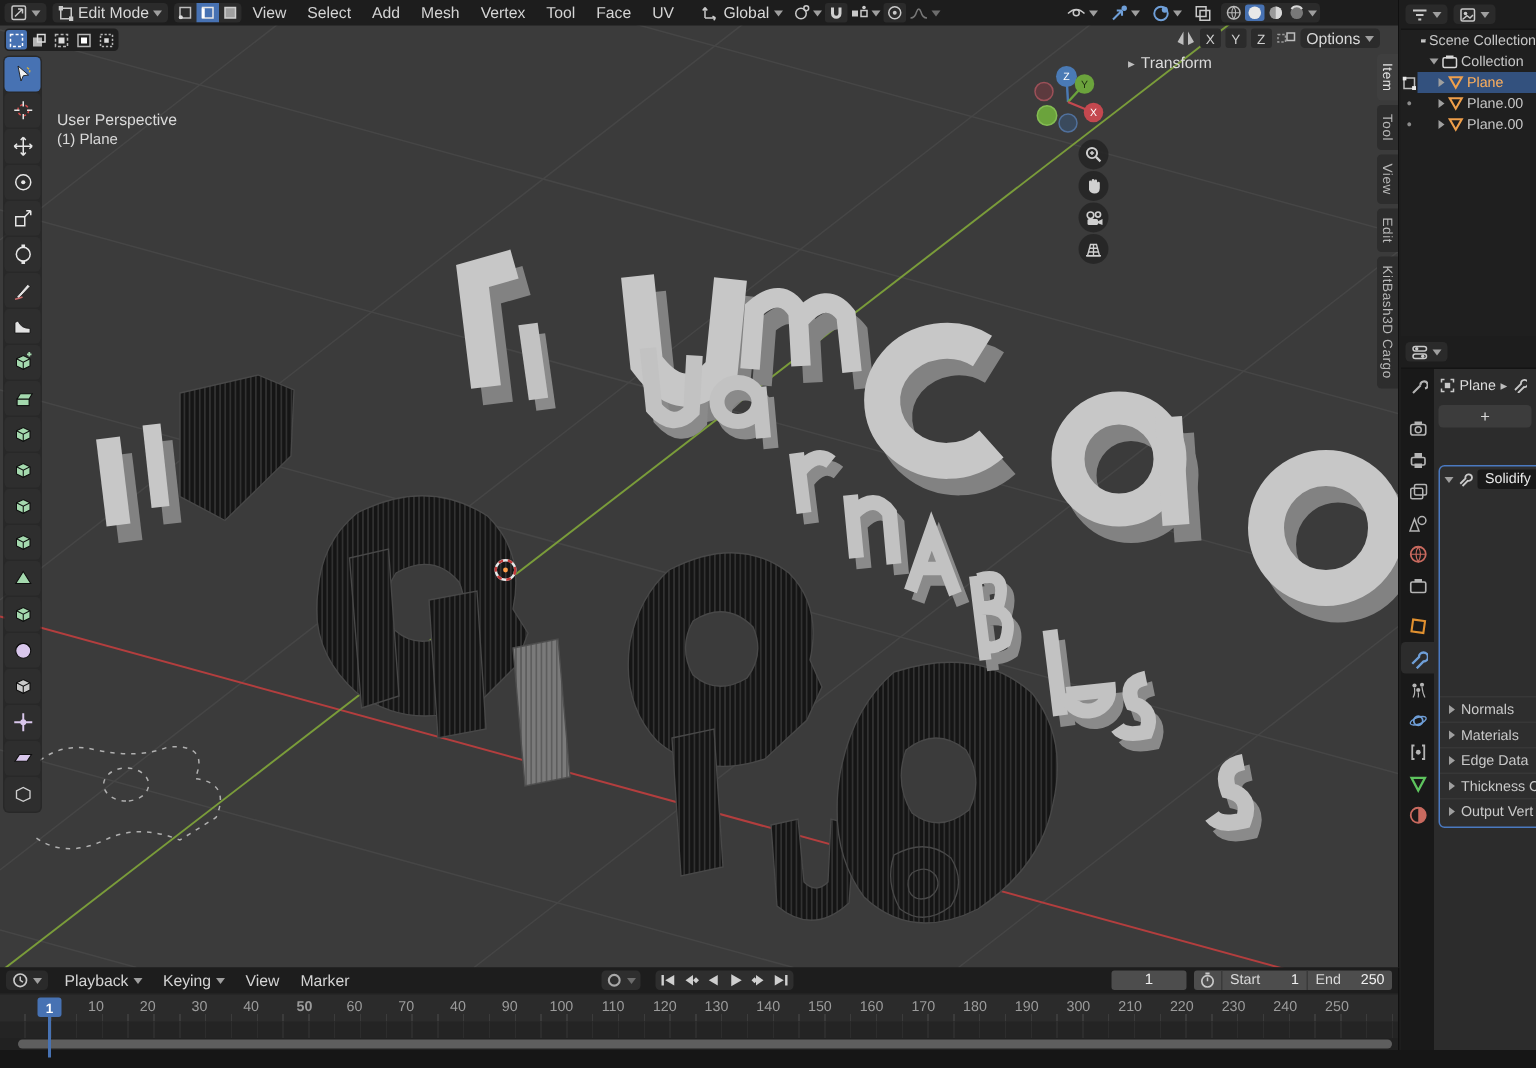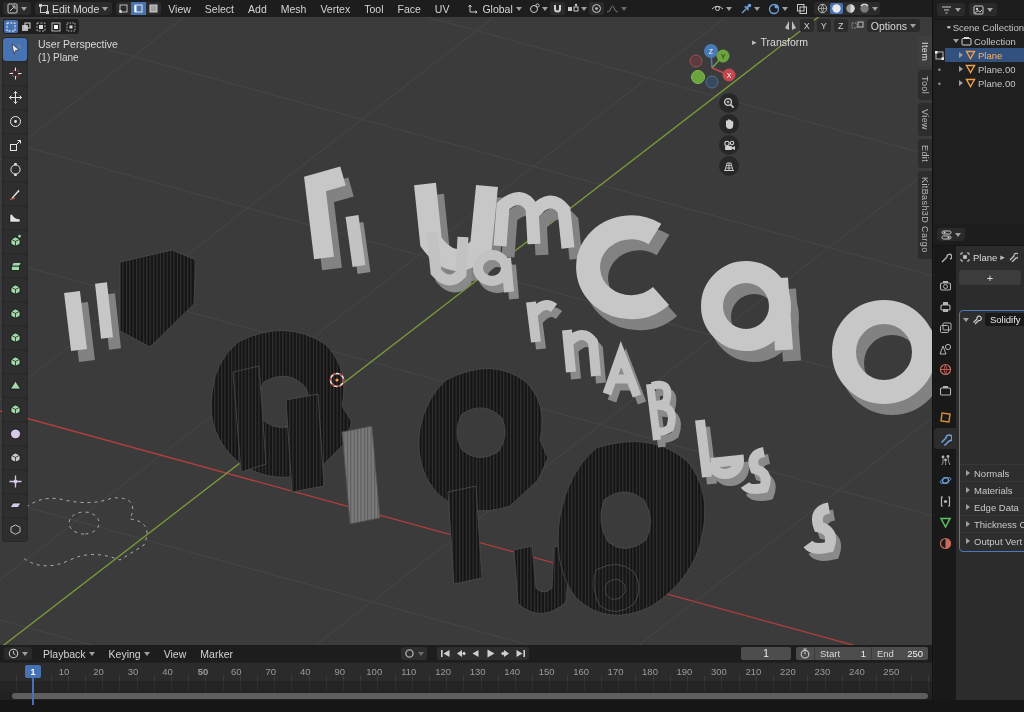--- a/index.html
+++ b/index.html
@@ -29,21 +29,21 @@
   .ts-right{position:absolute;right:12px;top:19px;display:flex;align-items:center;gap:3px;z-index:25;}
   .xyzbtn{width:14px;height:13px;background:#2b2b2b;border-radius:2px;color:#cfcfcf;font-size:9px;display:flex;align-items:center;justify-content:center;}
 
   
   #vp-toolbar{position:absolute;left:2px;top:37px;width:26px;display:flex;flex-direction:column;gap:1px;background:rgba(25,25,25,.55);padding:1px;border-radius:4px;z-index:25;}
   .tool-btn{width:24px;height:23px;background:#2e2e2e;border-radius:3px;display:flex;align-items:center;justify-content:center;}
   .tool-btn.active{background:#4772b3;}
 
   
   .vp-info{position:absolute;left:38px;top:38px;z-index:20;line-height:13px;color:#d9d9d9;}
-  .vp-info .t1{font-size:10.5px;}
+  .vp-info .t1{font-size:10.5px;margin-top:36px;}
   .vp-info .t2{font-size:10px;}
   .transform-label{position:absolute;left:752px;top:36px;z-index:20;display:flex;align-items:center;gap:4px;color:#dadada;font-size:10.5px;}
   .chev{color:#bdbdbd;font-size:9px;}
   .view-icons{position:absolute;left:719px;top:93px;display:flex;flex-direction:column;gap:1px;z-index:20;}
   .vico{width:20px;height:20px;border-radius:50%;background:rgba(38,38,38,.9);display:flex;align-items:center;justify-content:center;}
   #gizmo{position:absolute;left:683px;top:38px;z-index:20;}
 
   
   .side-tabs{position:absolute;right:0;top:36px;display:flex;flex-direction:column;gap:3px;z-index:26;}
   .side-tab{writing-mode:vertical-rl;background:#2d2d2d;color:#b8b8b8;font-size:9px;padding:6px 2px;border-radius:3px 0 0 3px;text-align:center;letter-spacing:.4px;}

